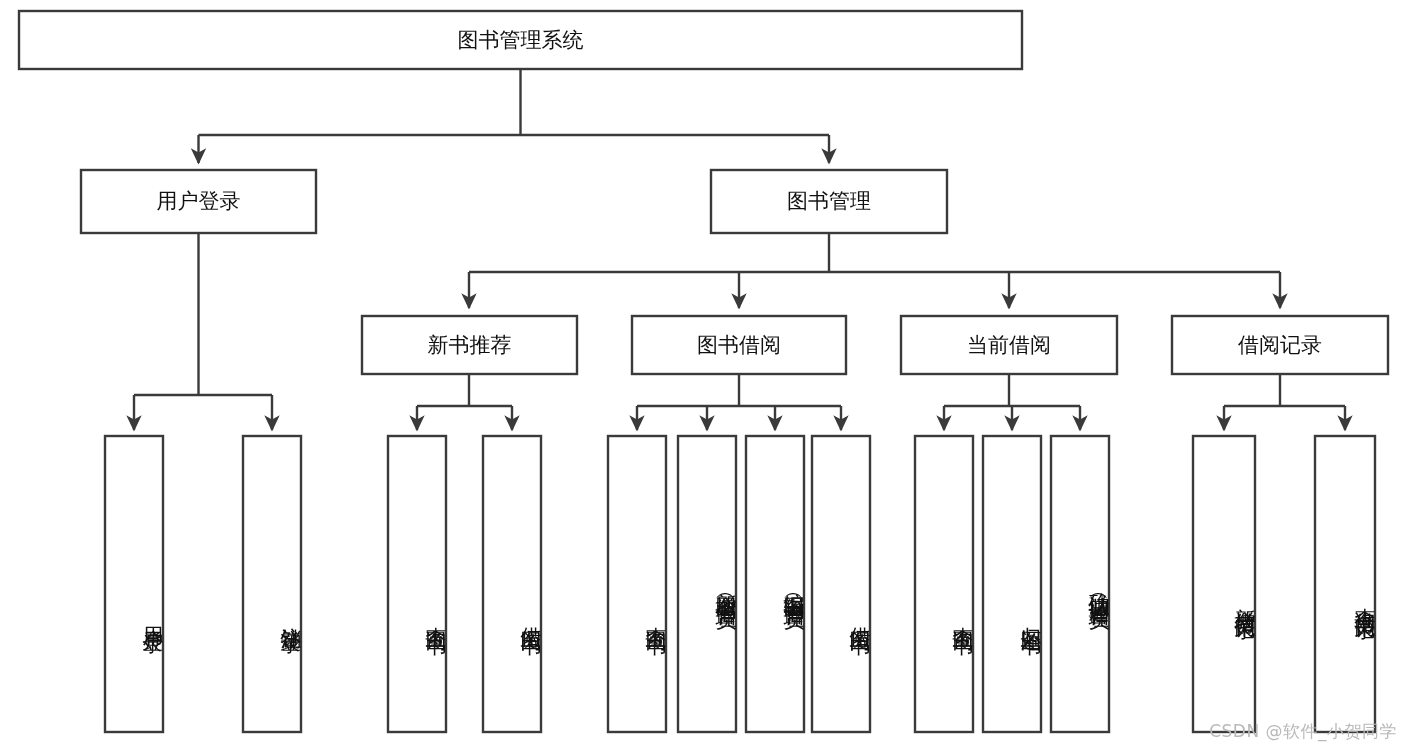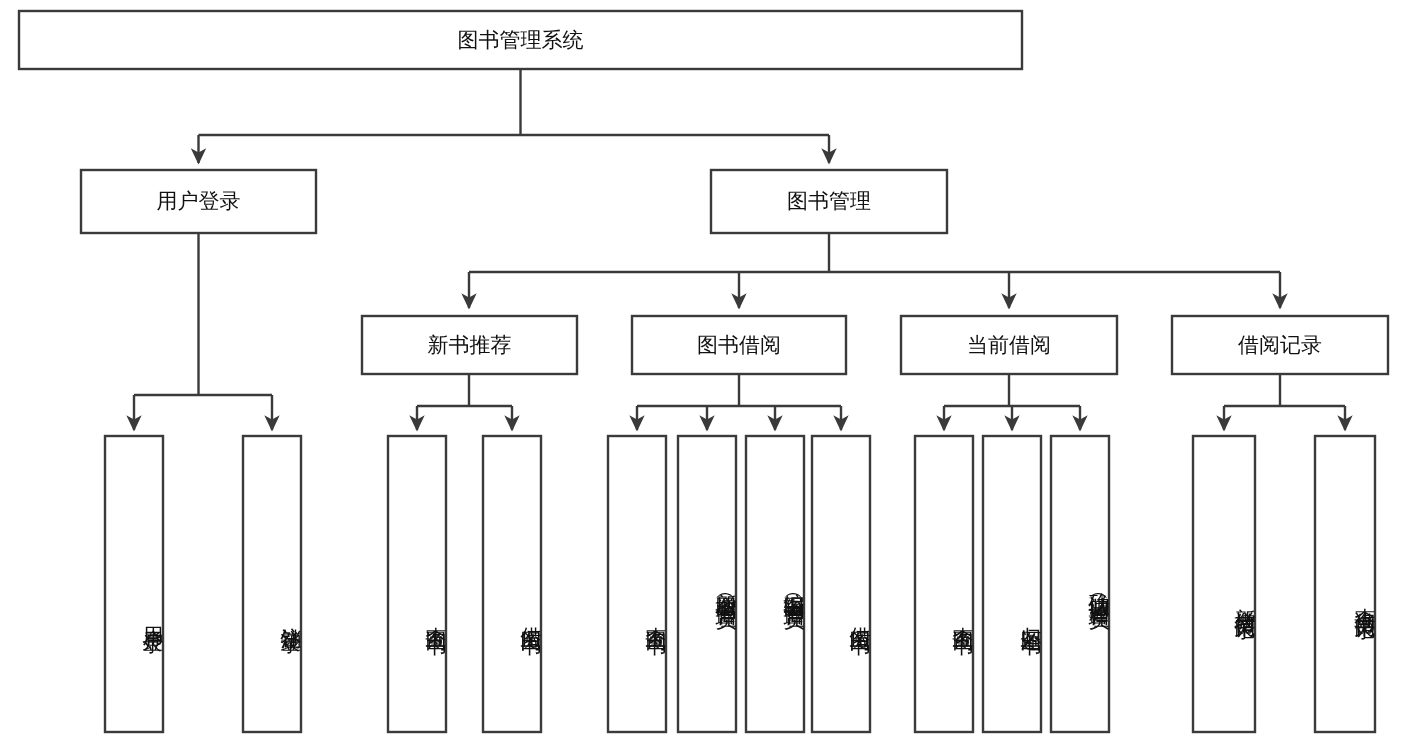--- a/index.html
+++ b/index.html
@@ -209,14 +209,15 @@
   <div class="leaf-label-wrap" style="left:746px; top:444px; width:58px; height:286px;">编辑图书（管理员）</div>
   <div class="leaf-label-wrap" style="left:812px; top:500px; width:58px; height:230px;">借阅图书</div>
 
   <div class="leaf-label-wrap" style="left:915px; top:500px; width:58px; height:230px;">查询图书</div>
   <div class="leaf-label-wrap" style="left:983px; top:500px; width:58px; height:230px;">归还图书</div>
   <div class="leaf-label-wrap" style="left:1051px; top:444px; width:58px; height:286px;">确认归还（管理员）</div>
 
   <div class="leaf-label-wrap" style="left:1193px; top:466px; width:62px; height:264px;">新增借阅记录</div>
   <div class="leaf-label-wrap" style="left:1315px; top:466px; width:60px; height:264px;">查询借阅记录</div>
 
+  <div class="watermark">CSDN @软件_小贺同学</div>
 
 </div>
 
 </body></html>

